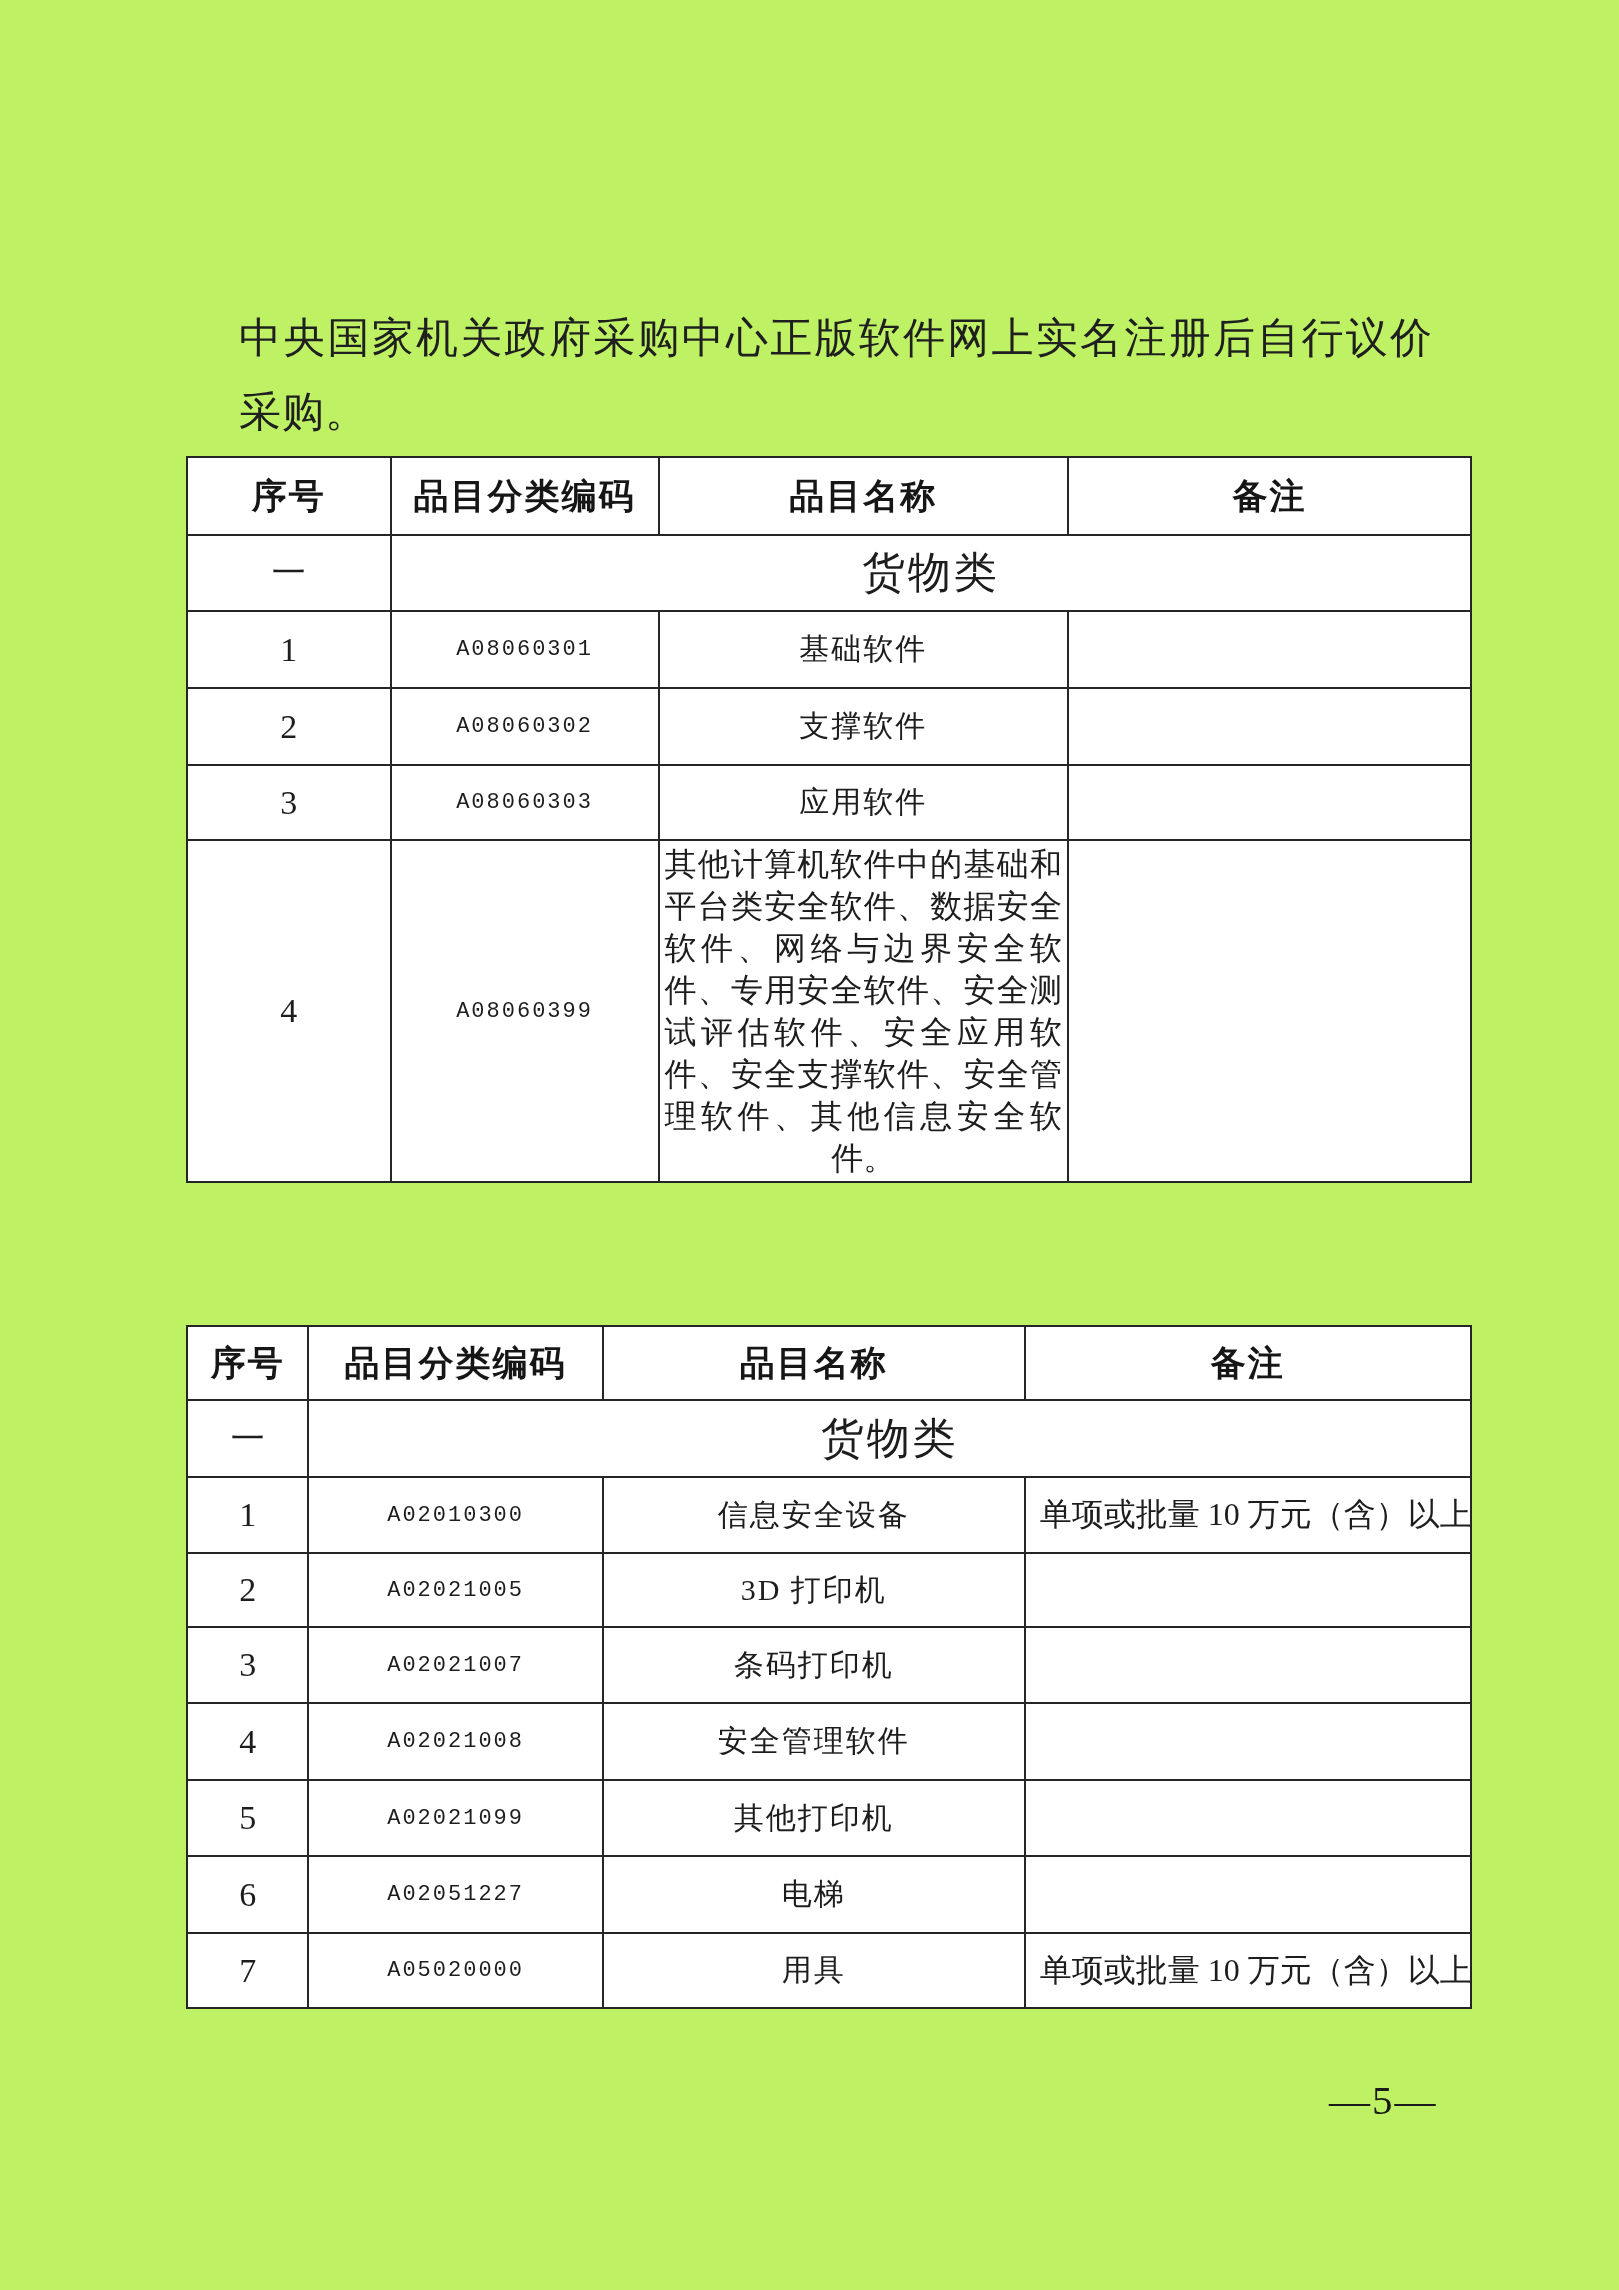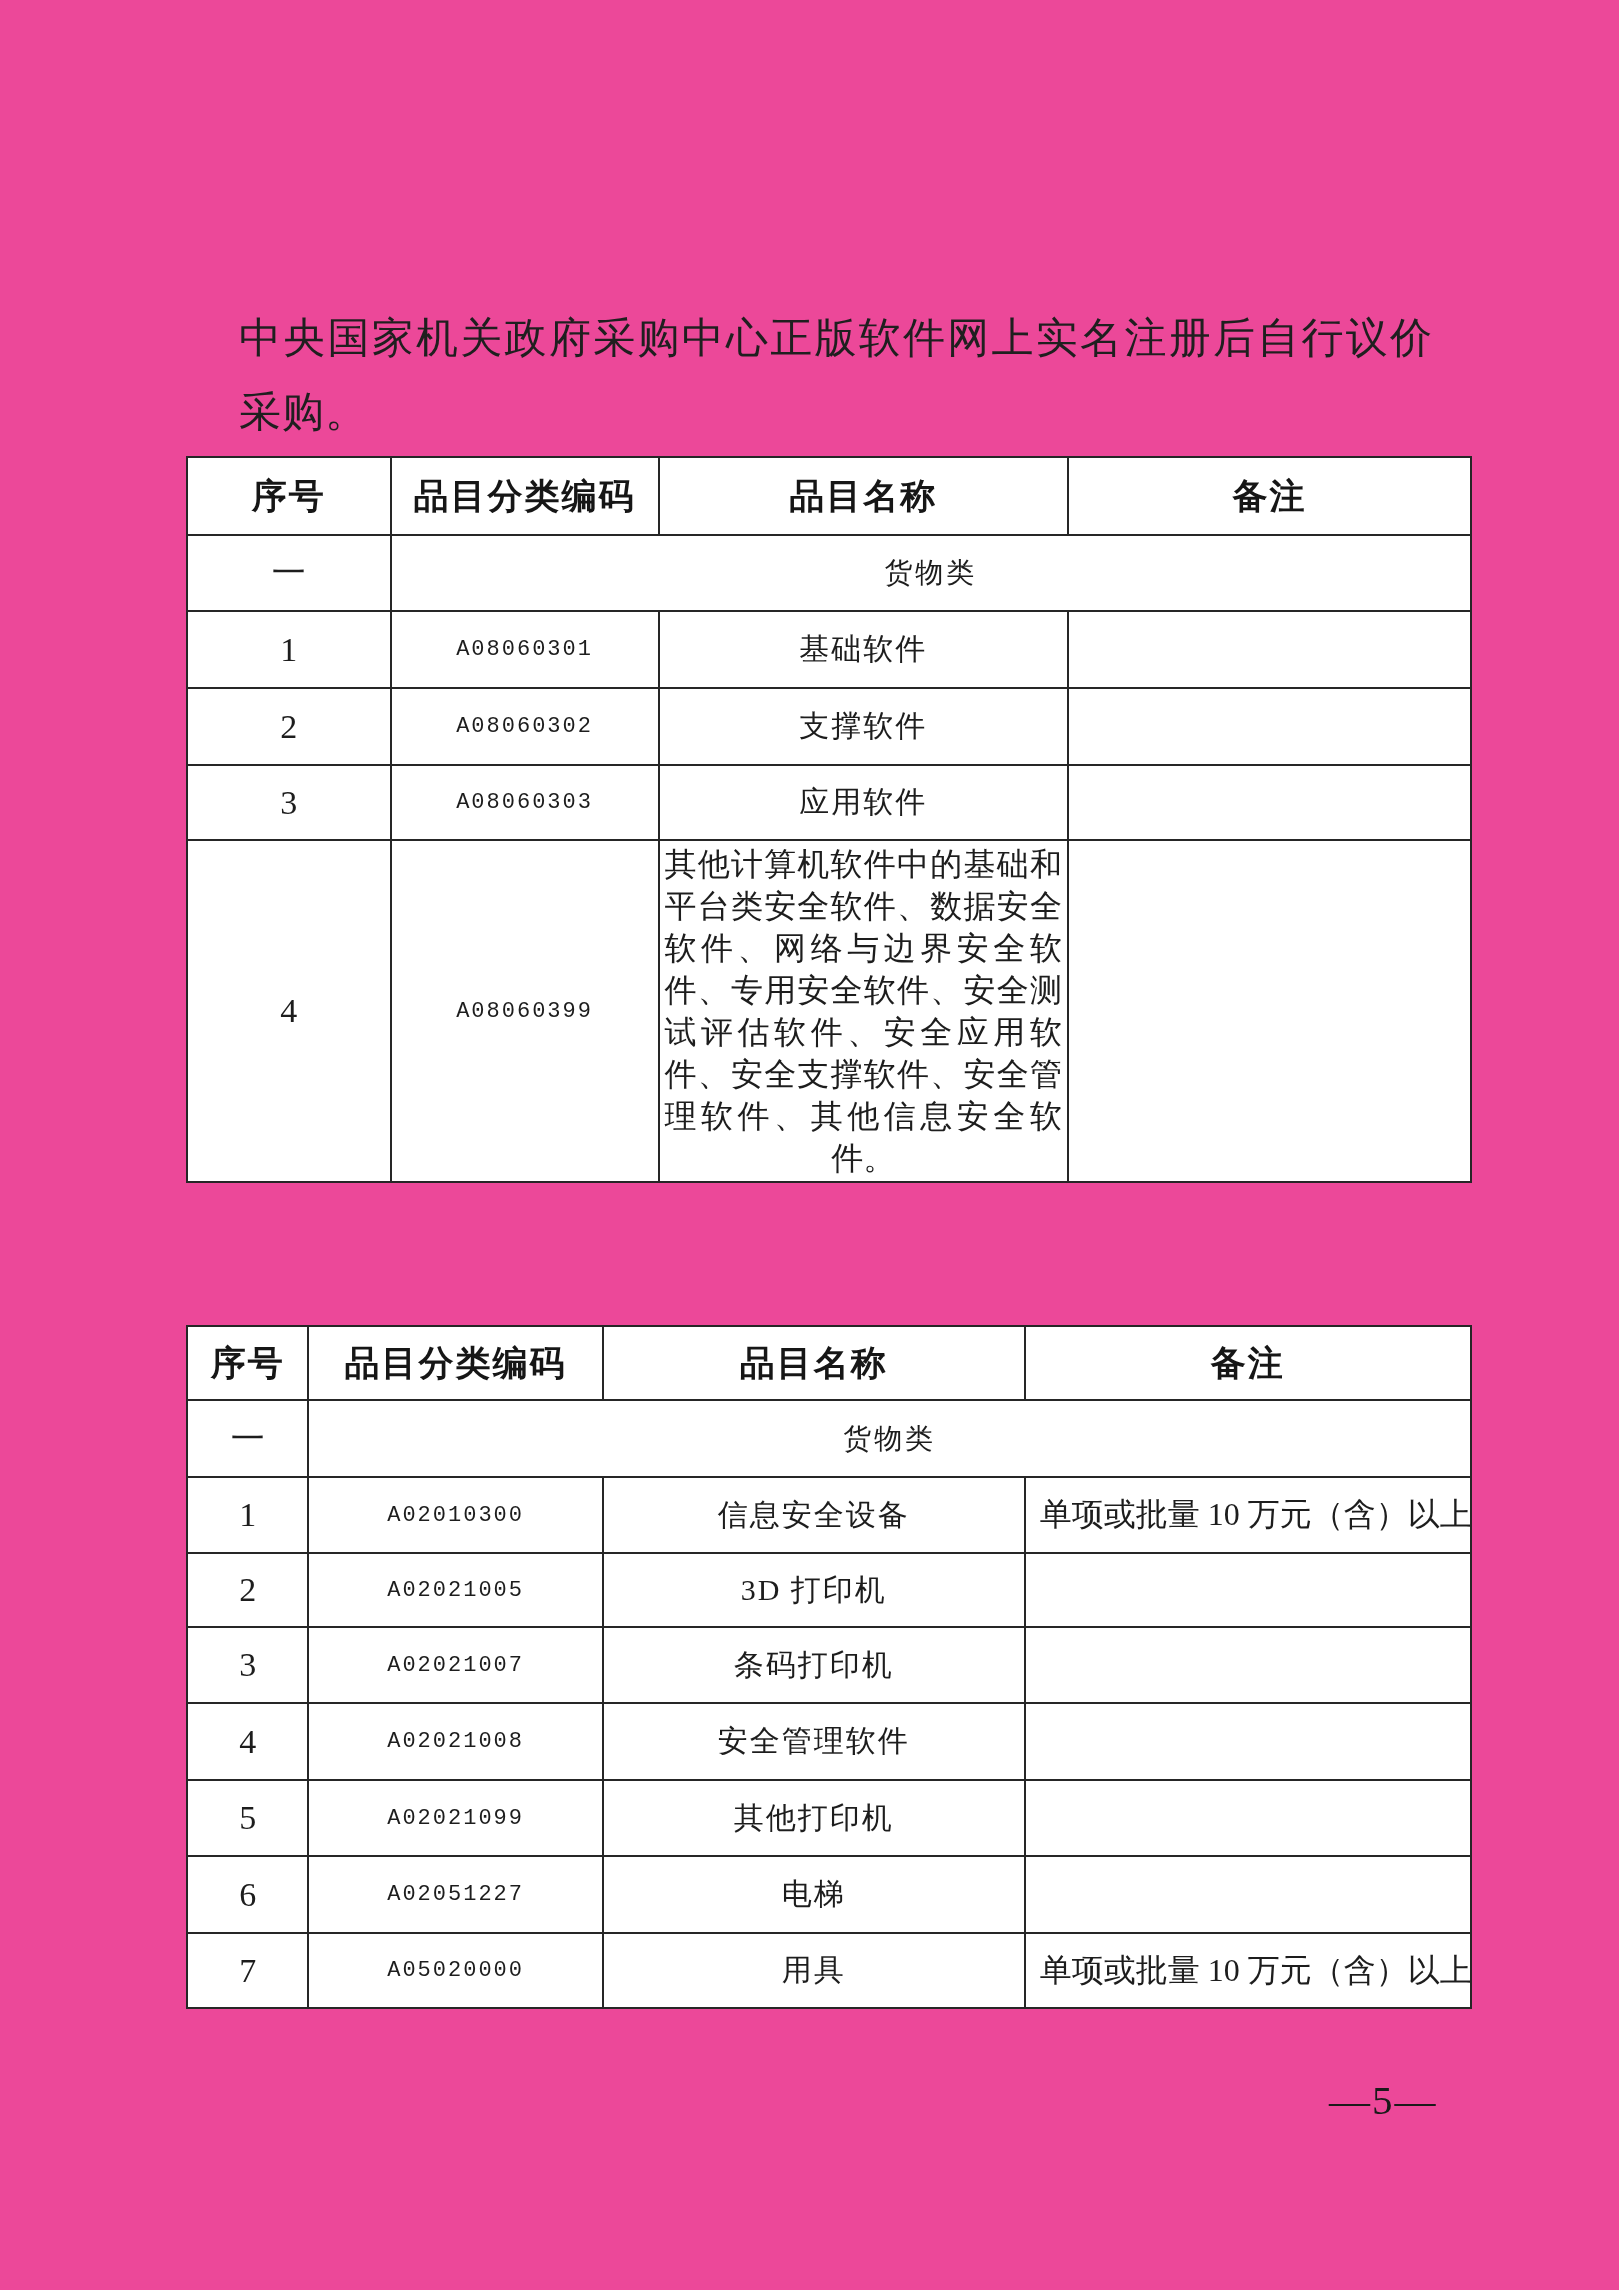--- a/index.html
+++ b/index.html
@@ -1,19 +1,19 @@
 <!DOCTYPE html>
 <html><head>
 <meta charset="utf-8">
 <style>
   html,body{margin:0;padding:0;background:#e8e8e8;}
   .page{
     position:relative;
     width:1619px;height:2291px;
-    background:#ec4899;
+    background:#bef264;
     margin:0 auto;
     overflow:hidden;
     color:#1d1d1d;
     font-family:"Liberation Serif","DejaVu Serif",serif;
   }
   .para{
     position:absolute;
     margin:0;
     font-size:42px;
     line-height:74px;
@@ -52,21 +52,21 @@
   .tbl td{
     font-size:34px;
     color:#1d1d1d;
   }
   td.code{
     font-family:Liberation Mono, monospace;
     font-size:22px;
     letter-spacing:2px;
   }
   td.seq{font-size:34px;}
-  td.group-label{letter-spacing:2.9px;font-size:28px;}
+  td.group-label{letter-spacing:2.9px;font-size:43px;}
   td.name{letter-spacing:2px;font-size:30px;}
   td.name-long{
     text-align:justify;
     text-align-last:center;
     font-size:32px;
     line-height:42px;
     padding:2px 4.9px;
     letter-spacing:0;
     margin-top:16px;
   }

